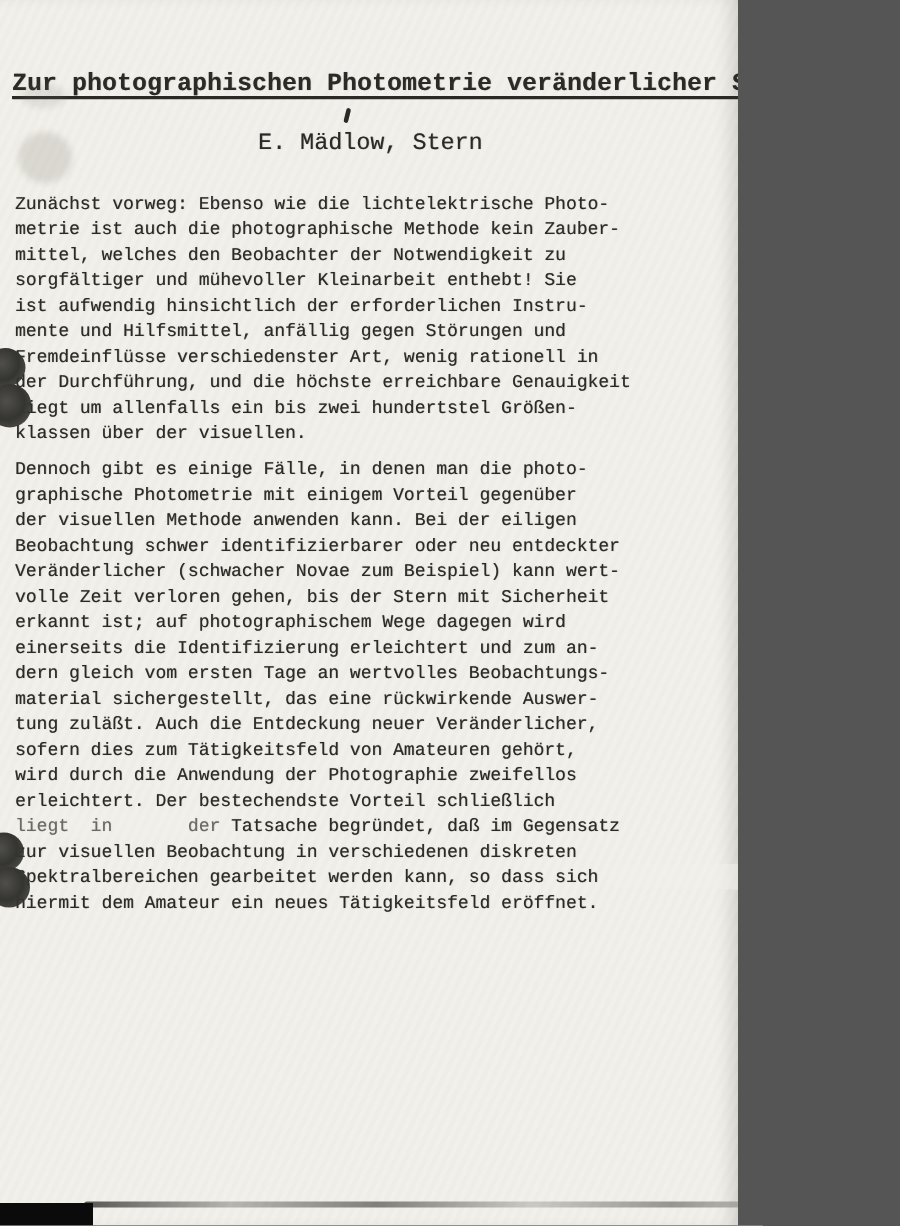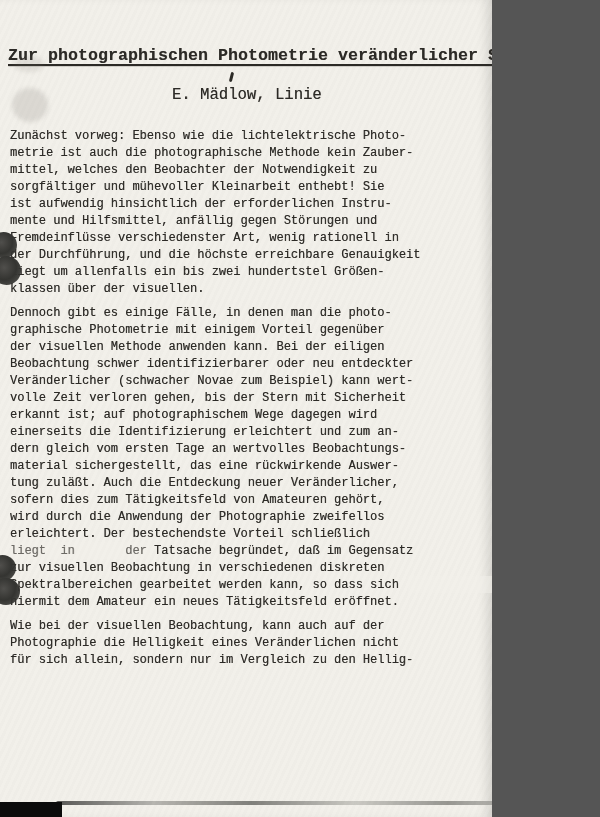--- a/index.html
+++ b/index.html
@@ -97,21 +97,21 @@
 </head>
 <body>
 
 <div class="scan">
   <div class="scan-bg"></div>
 
   <div class="page">
     <div class="texture"></div>
 
     <h1 class="title ink">Zur photographischen Photometrie veränderlicher Sterne</h1>
-    <div class="author ink">E. Mädlow, Linie</div>
+    <div class="author ink">E. Mädlow, Stern</div>
 
     <div class="body-text ink">
       <p class="para">Zunächst vorweg: Ebenso wie die lichtelektrische Photo-
 metrie ist auch die photographische Methode kein Zauber-
 mittel, welches den Beobachter der Notwendigkeit zu
 sorgfältiger und mühevoller Kleinarbeit enthebt! Sie
 ist aufwendig hinsichtlich der erforderlichen Instru-
 mente und Hilfsmittel, anfällig gegen Störungen und
 Fremdeinflüsse verschiedenster Art, wenig rationell in
 der Durchführung, und die höchste erreichbare Genauigkeit
@@ -128,23 +128,20 @@
 dern gleich vom ersten Tage an wertvolles Beobachtungs-
 material sichergestellt, das eine rückwirkende Auswer-
 tung zuläßt. Auch die Entdeckung neuer Veränderlicher,
 sofern dies zum Tätigkeitsfeld von Amateuren gehört,
 wird durch die Anwendung der Photographie zweifellos
 erleichtert. Der bestechendste Vorteil schließlich
 liegt  in       der Tatsache begründet, daß im Gegensatz
 zur visuellen Beobachtung in verschiedenen diskreten
 Spektralbereichen gearbeitet werden kann, so dass sich
 hiermit dem Amateur ein neues Tätigkeitsfeld eröffnet.</p>
-      <p class="para">Wie bei der visuellen Beobachtung, kann auch auf der
-Photographie die Helligkeit eines Veränderlichen nicht
-für sich allein, sondern nur im Vergleich zu den Hellig-</p>
     </div>
 
     <div class="fade-patch patch-1"></div>
     <div class="fade-patch patch-2"></div>
 
     <div class="smudge smudge-1"></div>
     <div class="smudge smudge-2"></div>
     <div class="tick-mark"></div>
   </div>
 

